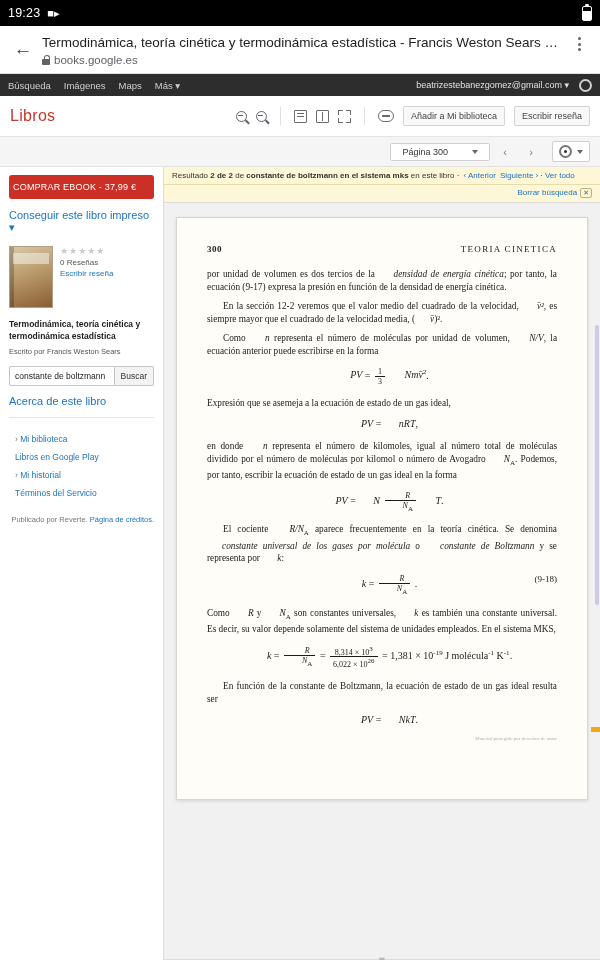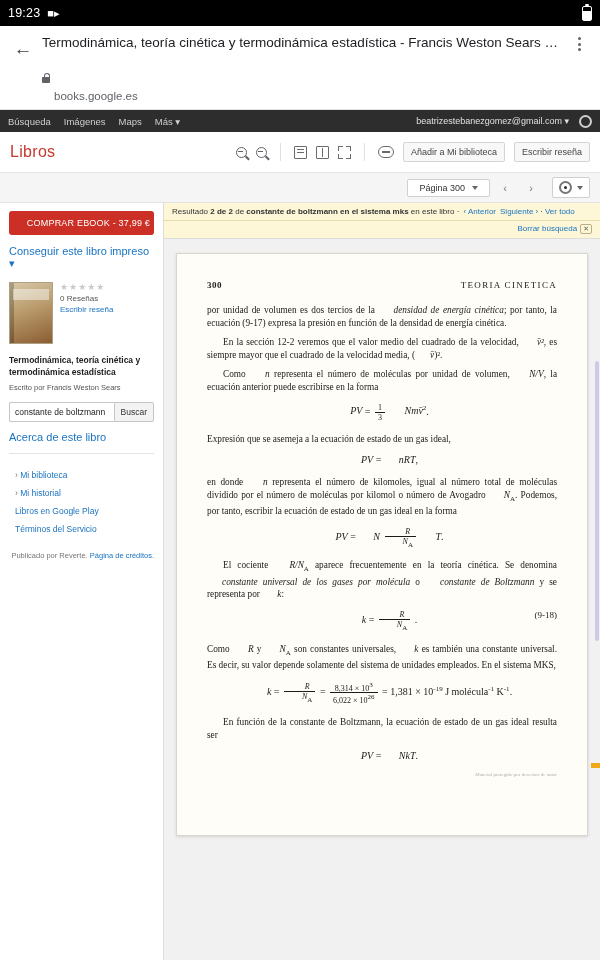--- a/index.html
+++ b/index.html
@@ -56,21 +56,21 @@
   .lock { width: 8px; height: 10px; position: relative; flex: 0 0 8px; }
   .lock:after {
     content: ""; position: absolute; bottom: 0; left: 0;
     width: 8px; height: 6px; background: #5f6368; border-radius: 1px;
   }
   .lock:before {
     content: ""; position: absolute; top: 0; left: 1.6px;
     width: 4.8px; height: 5px; border: 1.3px solid #5f6368;
     border-bottom: none; border-radius: 3px 3px 0 0;
   }
-  .url { font-size: 11.5px; color: #5f6368; margin-top: 36px; }
+  .url { font-size: 11.5px; color: #5f6368; }
   .menu-dots {
     width: 26px; flex: 0 0 26px; display: flex; flex-direction: column;
     align-items: center; justify-content: center; gap: 2.5px; margin-top: 5px;
   }
   .menu-dots i { width: 3px; height: 3px; background: #5f6368; border-radius: 50%; display: block; }
 
   
   .gbar {
     background: #2d2d2d; color: #cfcfcf;
     height: 22px; display: flex; align-items: center;
@@ -133,33 +133,33 @@
     font-size: 9px; color: #444; padding: 4px 7px; white-space: nowrap;
   }
 
   
   .pagenav {
     height: 30px; background: #f5f5f5; border-bottom: 1px solid #e2e2e2;
     display: flex; align-items: center; justify-content: flex-end; padding: 0 10px; gap: 4px;
   }
   .pagesel {
     border: 1px solid #d0d0d0; background: #fff; border-radius: 2px;
-    font-size: 9px; color: #333; padding: 3px 11px; display: flex; align-items: center; gap: 7px;
+    font-size: 9px; color: #333; padding: 3px 11px; display: flex; align-items: center; gap: 24px;
   }
   .caret { width: 0; height: 0; border-left: 3.2px solid transparent; border-right: 3.2px solid transparent; border-top: 4px solid #666; }
   .navarrow { width: 22px; height: 20px; display: flex; align-items: center; justify-content: center; color: #777; font-size: 11px; }
   .gearbtn { display: flex; align-items: center; gap: 5px; border: 1px solid #d0d0d0; background:#fff; border-radius: 2px; padding: 3px 6px; margin-left: 6px;}
 
   
   .content { display: flex; height: 806px; background: #fff; }
 
   
   .sidebar { width: 163px; flex: 0 0 163px; padding: 8px 9px; background: #fff; }
   .buy-btn {
-    background: #cc2f26; color: #fff; font-size: 9px; text-align: right;
+    background: #cc2f26; color: #fff; font-size: 9px; text-align: left;
     padding: 7px 4px; border-radius: 3px; width: 100%; letter-spacing: .2px;
   }
   .side-link { color: #1a73c0; font-size: 11px; margin-top: 10px; display: block; }
   .bookrow { display: flex; gap: 7px; margin-top: 12px; }
   .cover {
     width: 44px; height: 62px; flex: 0 0 44px;
     background: linear-gradient(160deg,#d8c9a8 0%, #b99a6b 45%, #8a5d33 100%);
     border: 1px solid #b0a184; position: relative; overflow: hidden;
   }
   .cover:after {
@@ -336,22 +336,22 @@
       <input value="constante de boltzmann" style="">
       <button>Buscar</button>
     </div>
 
     <a class="side-link" style="margin-top:9px;">Acerca de este libro</a>
 
     <div class="hr"></div>
 
     <div class="side-list">
       <div class="item dot">Mi biblioteca</div>
+      <div class="item">Libros en Google Play</div>
       <div class="item dot">Mi historial</div>
-      <div class="item">Libros en Google Play</div>
       <div class="item">Términos del Servicio</div>
     </div>
 
     <div class="side-foot">
       <span>Publicado por Reverte.</span>
       <a>Página de créditos.</a>
     </div>
   </div>
 
   <div class="reader">

